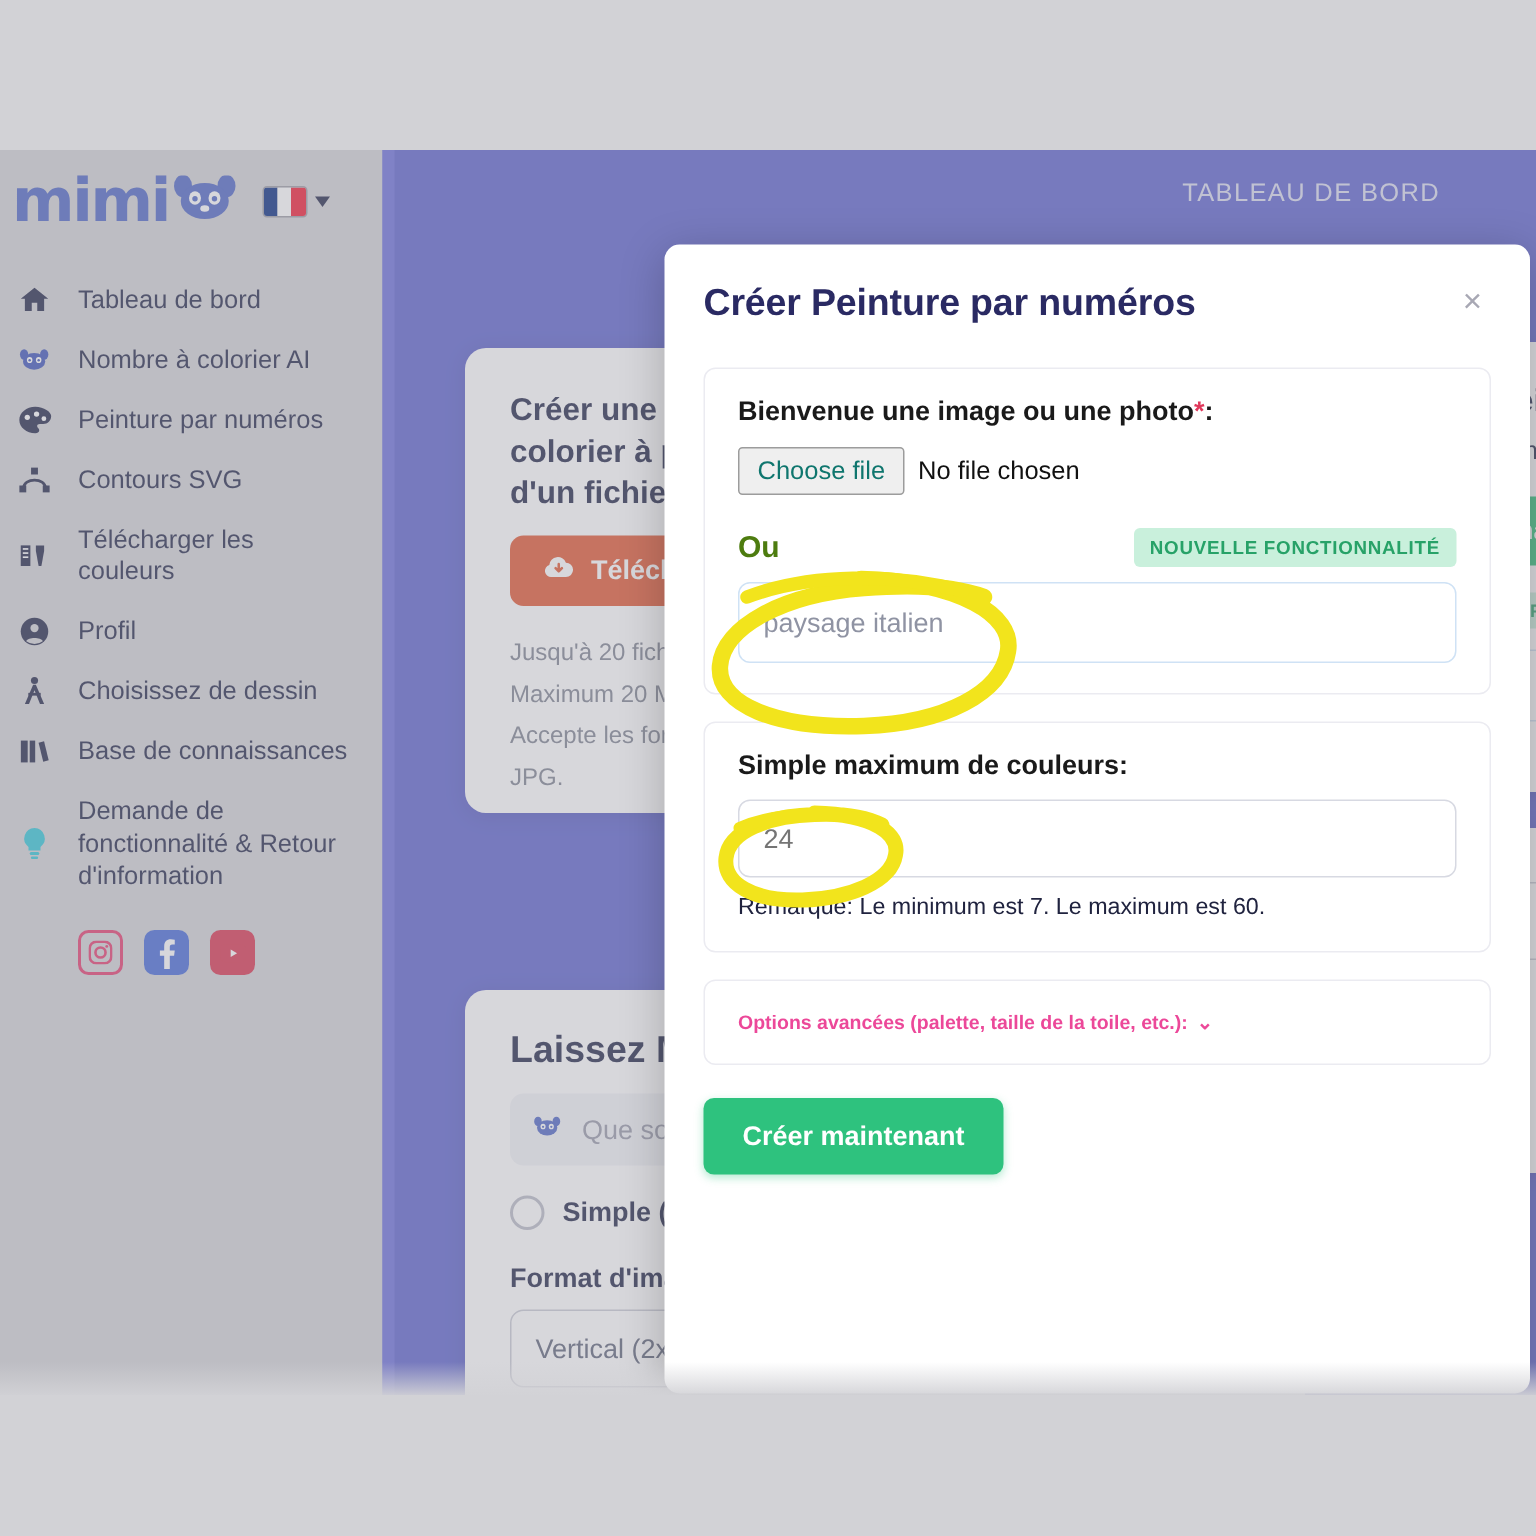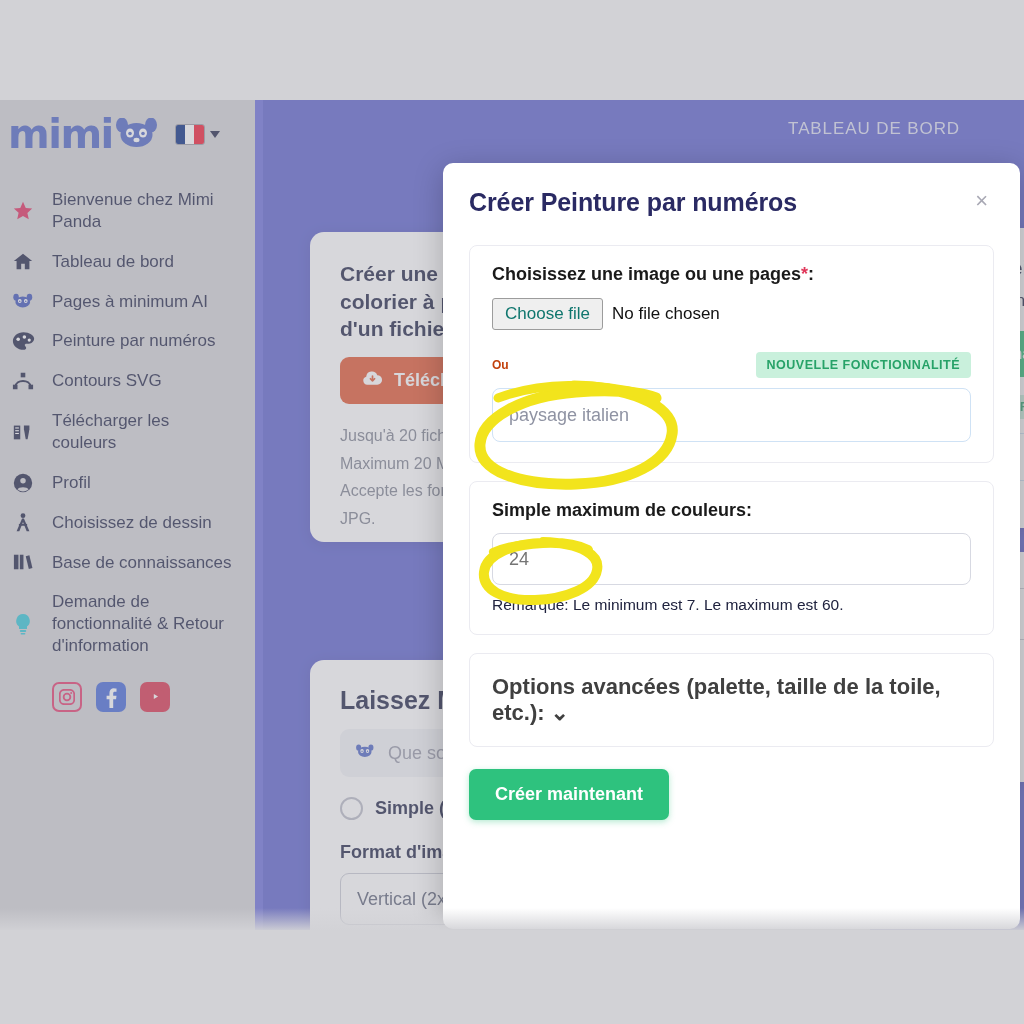--- a/index.html
+++ b/index.html
@@ -157,21 +157,21 @@
   .req { color: #e0385b; }
   .file-row { margin-top: 13px; display: flex; align-items: center; gap: 9px; }
   .file-btn {
     border: 1px solid #9c9c9c; background: #efefef; border-radius: 3px;
     padding: 5px 12px; font-size: 17px; color: #0f766e; cursor: pointer;
     font-family: "Liberation Sans", sans-serif;
   }
   .file-name { font-size: 17px; color: #111; }
 
   .ou-row { margin-top: 22px; display: flex; align-items: center; justify-content: space-between; }
-  .ou-label { font-size: 12px; font-weight: 700; color: #c2410c; }
+  .ou-label { font-size: 20px; font-weight: 700; color: #4d7c0f; }
   .new-badge {
     background: #c9f0dc; color: #27a268; font-size: 12.5px; font-weight: 700;
     letter-spacing: .5px; padding: 6px 11px; border-radius: 4px;
   }
   .text-input {
     margin-top: 10px; width: 100%; height: 54px;
     border: 1px solid #cfe2f5; border-radius: 8px;
     padding: 0 16px; font-size: 18px; color: #8f93a3;
     font-family: "Liberation Sans", sans-serif; background: #fff;
   }
@@ -181,21 +181,21 @@
     border: 1px solid #d7d9e2; border-radius: 8px;
     padding: 0 16px; font-size: 18px; color: #8f93a3;
     font-family: "Liberation Sans", sans-serif; background: #fff;
   }
   .note { margin-top: 11px; font-size: 15.5px; color: #20233f; }
 
   .adv-panel {
     margin-top: 18px; border: 1px solid #ebebf1; border-radius: 8px;
     padding: 20px 22px; cursor: pointer;
   }
-  .adv-text { font-size: 22px; font-weight: 700; color: #404040; }
+  .adv-text { font-size: 13px; font-weight: 700; color: #ec4899; }
   .adv-text .chev { font-weight: 700; margin-left: 6px; }
 
   .create-btn {
     margin-top: 22px; background: #2ec27e; color: #fff; border: none;
     border-radius: 7px; padding: 15px 26px; font-size: 18px; font-weight: 700;
     cursor: pointer; font-family: "Liberation Sans", sans-serif;
     box-shadow: 0 2px 6px rgba(46,194,126,.35);
   }
 
   
@@ -237,28 +237,20 @@
               <i class="b"></i>
               <i class="w"></i>
               <i class="r"></i>
             </span>
           <span class="caret"></span>
         </div>
       </div>
 
       <nav id="nav">
 
-        <div class="nav-item two-line">
-          <span class="nav-ic">
-            <svg width="22" height="22" viewBox="0 0 24 24">
-                <path d="M12 2l3 6.6 7 .8-5.2 4.7 1.5 7-6.3-3.6L5.7 21l1.5-7L2 9.4l7-.8z" fill="#e0295b"></path>
-              </svg>
-          </span>
-          <span class="nav-label">Bienvenue chez Mimi Panda</span>
-        </div>
 
         <div class="nav-item">
           <span class="nav-ic">
             <svg width="22" height="22" viewBox="0 0 24 24">
                 <path d="M12 3L2 11h3v9h5v-6h4v6h5v-9h3z" fill="#1d2144"></path>
               </svg>
           </span>
           <span class="nav-label">Tableau de bord</span>
         </div>
 
@@ -268,21 +260,21 @@
             <svg width="24" height="18" viewBox="0 0 52 30">
               <ellipse cx="11" cy="7" rx="6" ry="7.5" fill="#3a50b8"></ellipse>
               <ellipse cx="40" cy="7" rx="6" ry="7.5" fill="#3a50b8"></ellipse>
               <ellipse cx="25.5" cy="17" rx="16" ry="12" fill="#3a50b8"></ellipse>
               <ellipse cx="19" cy="15" rx="4" ry="4.5" fill="#ffffff"></ellipse>
               <ellipse cx="32" cy="15" rx="4" ry="4.5" fill="#ffffff"></ellipse>
               <circle cx="19" cy="15.5" r="1.8" fill="#3a50b8"></circle>
                 <circle cx="32" cy="15.5" r="1.8" fill="#3a50b8"></circle>
             </svg>
           </span>
-          <span class="nav-label">Pages à minimum AI</span>
+          <span class="nav-label">Nombre à colorier AI</span>
         </div>
 
         <div class="nav-item">
           <span class="nav-ic">
             <svg width="23" height="20" viewBox="0 0 26 22">
                 <path d="M13 1C6.4 1 1 5.5 1 11s5.4 10 12 10c2 0 3-1 3-2.2 0-1.6-1.6-1.7-1.6-3.2 0-1 .8-1.6 2-1.6H19c3.4 0 6-2.4 6-6C25 5 19.6 1 13 1z" fill="#1d2144"></path>
                 <circle cx="7" cy="9" r="2" fill="#fff"></circle>
                 <circle cx="14" cy="6.5" r="2" fill="#fff"></circle>
                 <circle cx="19.5" cy="10" r="1.8" fill="#fff"></circle>
               </svg>
@@ -447,21 +439,21 @@
     <div id="modal">
       <div id="modal-head">
         <div id="modal-title">Créer Peinture par numéros</div>
         <div id="modal-close">×</div>
       </div>
 
       <div id="modal-body">
 
         <div class="panel">
           <div class="f-label">
-            <span>Choisissez une image ou une pages</span><span class="req">*</span><span>:</span>
+            <span>Bienvenue une image ou une photo</span><span class="req">*</span><span>:</span>
           </div>
           <div class="file-row">
             <span class="file-btn">Choose file</span>
             <span class="file-name">No file chosen</span>
           </div>
 
           <div class="ou-row">
             <span class="ou-label">Ou</span>
             <span class="new-badge">NOUVELLE FONCTIONNALITÉ</span>
           </div>

